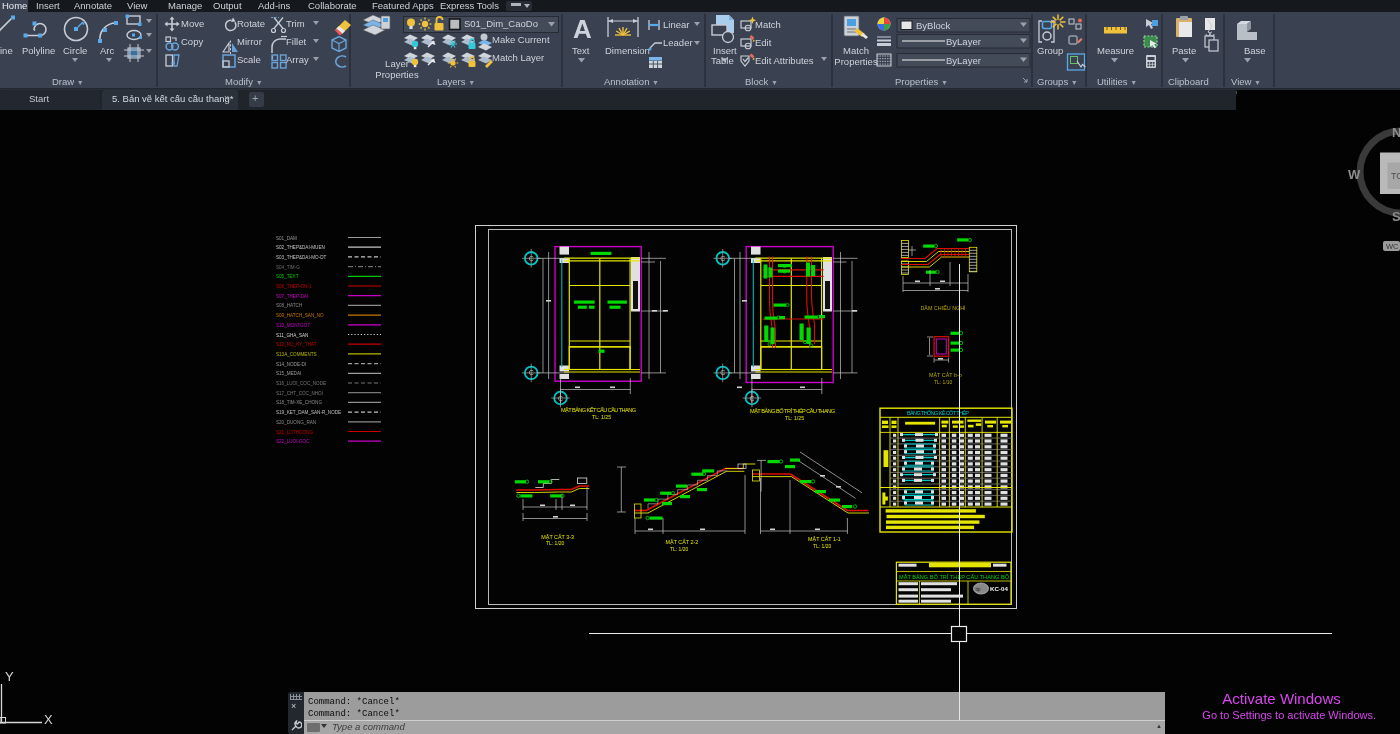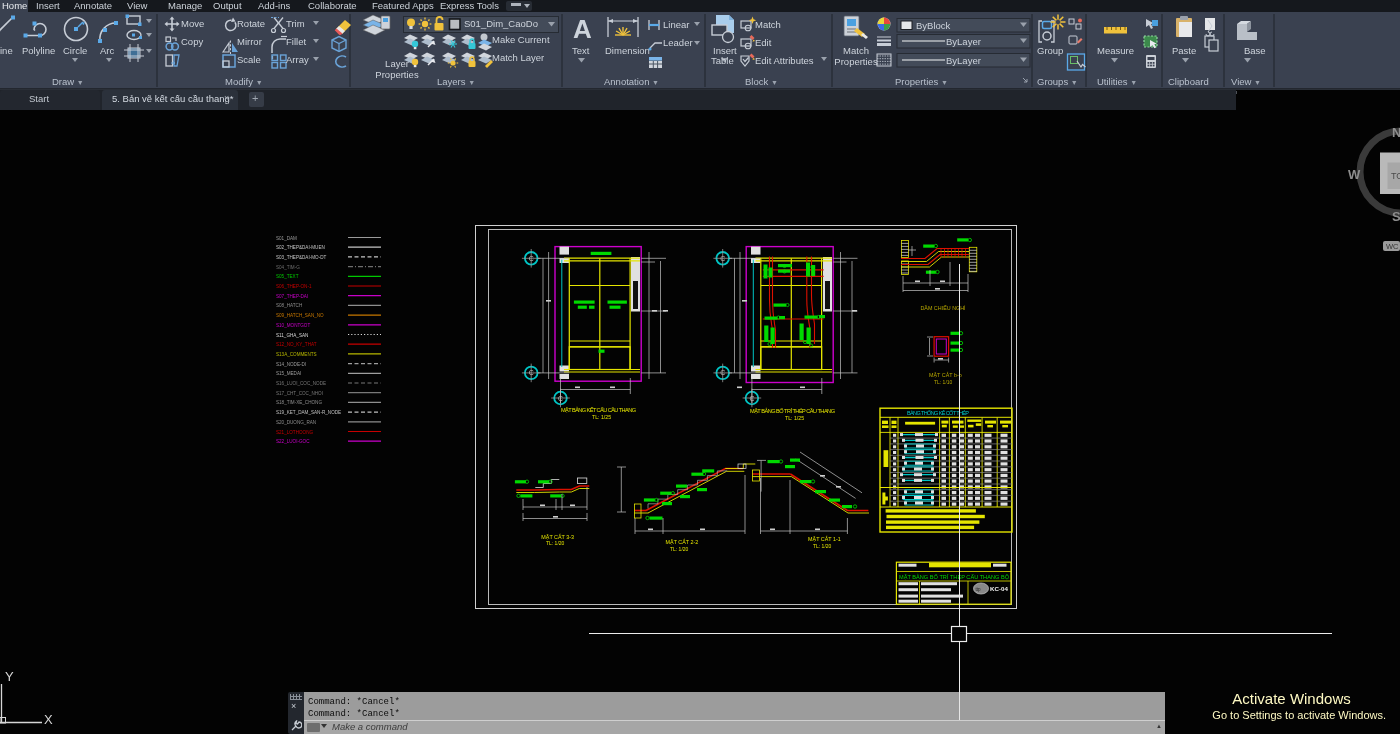--- a/index.html
+++ b/index.html
@@ -14,21 +14,21 @@
   .sep{position:absolute;top:2px;width:2px;height:73px;background:#2c323d;}
   .pl{position:absolute;top:63px;height:13px;line-height:13px;font-size:9.5px;color:#b9c1cd;white-space:nowrap;}
   .pl .c{font-size:7px;color:#9aa2ae;}
   .btxt{position:absolute;font-size:9.5px;color:#ced4dc;white-space:nowrap;}
   .ctr{text-align:center;}
   
   #tabbar{position:absolute;left:0;top:89px;width:1236px;height:21px;background:#20242b;z-index:5;}
   
   #cmdwin{position:absolute;left:288px;top:692px;width:877px;height:42px;z-index:6;}
   
-  #activate{position:absolute;right:14px;top:690px;z-index:6;color:#fef9c3;text-align:left;}
+  #activate{position:absolute;right:24px;top:690px;z-index:6;color:#d946ef;text-align:left;}
   svg{display:block;}
   #cad{position:absolute;left:0;top:0;z-index:1;}
 </style>
 </head>
 <body>
 <div id="page">
 
 <svg id="cad" width="1400" height="734" viewBox="0 0 1400 734">
       <g font-family="Liberation Sans,sans-serif" font-size="4.6">
 <text x="276" y="239.5" fill="#9a9a9a">S01_DAM</text>
@@ -1023,21 +1023,21 @@
     <svg class="abs" style="left:2px;top:28px" width="12" height="12" viewBox="0 0 12 12">
           <path d="M2 10 L6 6 M6 6 a3 3 0 1 0 3 -4 l-1.5 2 l-1.5 -0.5 l0.5 -2.5 a3 3 0 0 0 -0.5 5" stroke="#c7ccd3" stroke-width="1.3" fill="none"></path>
         </svg>
   </div>
   <div class="abs" style="left:16px;top:0;width:861px;height:28px;background:#9c9c9c;">
     <div style="position:absolute;left:4px;top:4px;font-family:'Liberation Mono',monospace;font-size:9px;color:#0a0a0a;line-height:12px;">Command: *Cancel*<br>Command: *Cancel*</div>
   </div>
   <div class="abs" style="left:16px;top:28px;width:861px;height:14px;background:#a6a6a6;border-top:1px solid #cfcfcf;">
     <div class="abs" style="left:3px;top:2px;width:13px;height:9px;background:#6e6e6e;border-radius:1px;"></div>
     <div class="abs" style="left:17px;top:3px;width:0;height:0;border-left:3px solid transparent;border-right:3px solid transparent;border-top:4px solid #333;"></div>
-    <div class="abs" style="left:28px;top:0px;font-size:9.5px;font-style:italic;color:#3c3c3c;">Make a command</div>
+    <div class="abs" style="left:28px;top:0px;font-size:9.5px;font-style:italic;color:#3c3c3c;">Type a command</div>
     <div class="abs" style="right:3px;top:2px;font-size:6px;color:#333;">▲</div>
   </div>
 </div>
 
 <div class="abs" style="left:959px;top:692px;width:1px;height:28px;background:#e6e6e6;z-index:7;"></div>
 
 <div id="activate">
   <div style="font-size:15px;margin-left:20px;">Activate Windows</div>
   <div style="font-size:11px;margin-top:2px;">Go to Settings to activate Windows.</div>
 </div>

